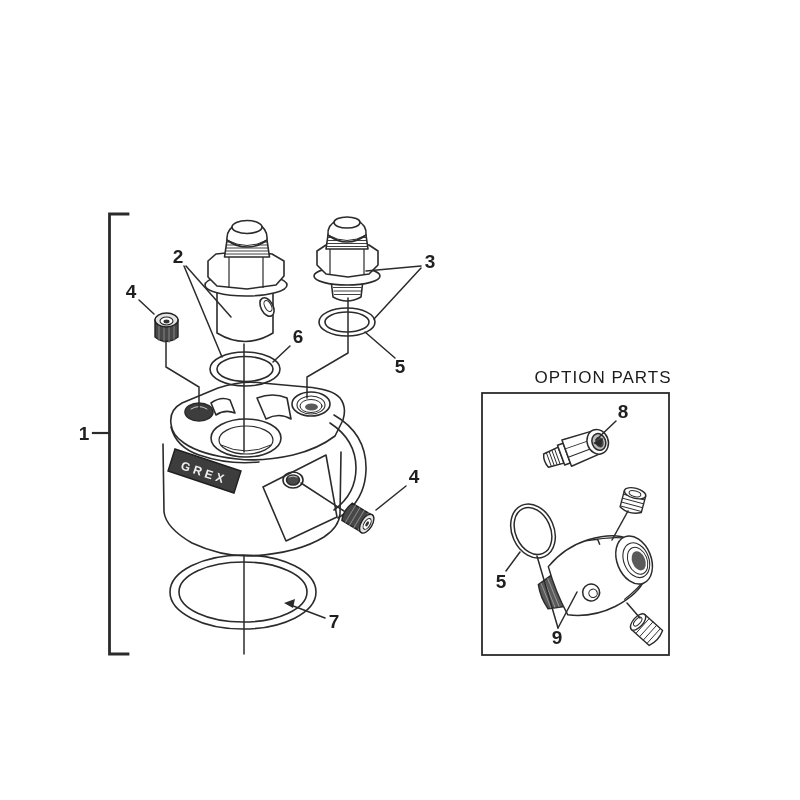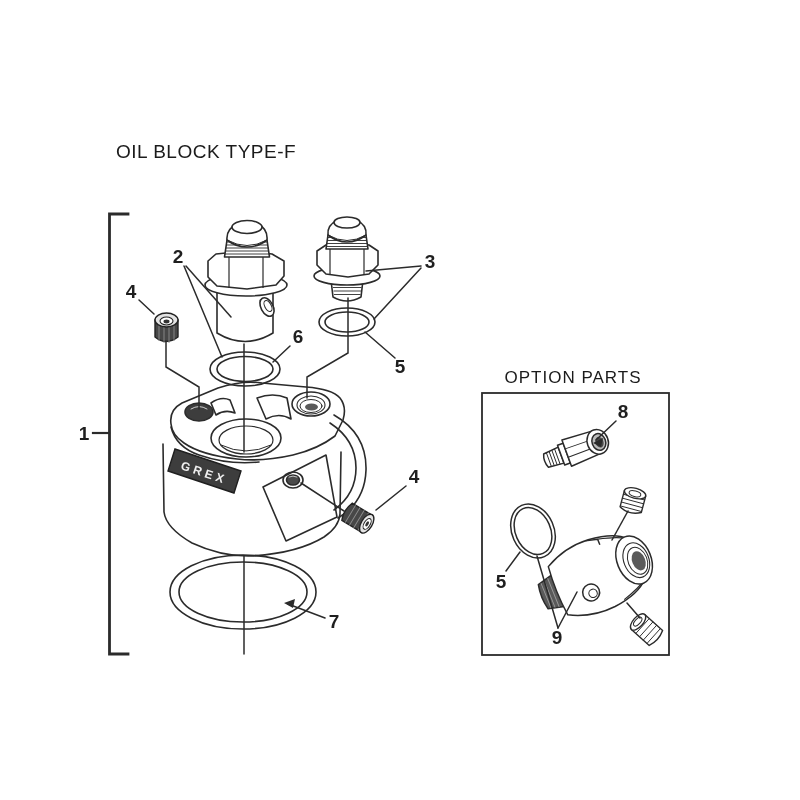--- a/index.html
+++ b/index.html
@@ -10,21 +10,21 @@
   .art{position:absolute;left:0;top:0;}
   .title-main{
     position:absolute;left:116px;top:141px;font-size:19px;font-weight:500;
     color:#1b1b1b;letter-spacing:0.5px;white-space:nowrap;
   }
   .title-sub{
     position:absolute;left:112px;top:169px;font-size:18px;font-weight:500;
     color:#1b1b1b;letter-spacing:0.5px;white-space:nowrap;
   }
   .opt-title{
-    position:absolute;left:573px;top:368px;transform:translateX(-50%);
+    position:absolute;left:603px;top:368px;transform:translateX(-50%);
     font-size:17px;font-weight:500;color:#1b1b1b;letter-spacing:1px;white-space:nowrap;
   }
   .plabel{
     position:absolute;transform:translate(-50%,-50%);
     font-size:19px;font-weight:700;color:#1f1f1f;line-height:1;
   }
 </style>
 </head>
 <body>
 
@@ -200,21 +200,20 @@
       <path d="M616,421 L596,440"></path>
       <polygon points="593,443 603,438 601,447" fill="#2b2b2b" stroke="none"></polygon>
       <path d="M506,571 L520,552"></path>
       <path d="M558,628 L537,556"></path>
       <path d="M558,628 L577,592"></path>
       <path d="M628,511 L612,540"></path>
       <path d="M627,603 L640,618"></path>
     </g>
   </svg>
 
-  <div class="title-main">OIL BLOCK TYPE-F</div>
   <div class="opt-title">OPTION PARTS</div>
 
   <div class="plabel" style="left:84px;top:433px;">1</div>
   <div class="plabel" style="left:178px;top:256px;">2</div>
   <div class="plabel" style="left:430px;top:261px;">3</div>
   <div class="plabel" style="left:131px;top:291px;">4</div>
   <div class="plabel" style="left:298px;top:336px;">6</div>
   <div class="plabel" style="left:400px;top:366px;">5</div>
   <div class="plabel" style="left:414px;top:476px;">4</div>
   <div class="plabel" style="left:334px;top:621px;">7</div>

